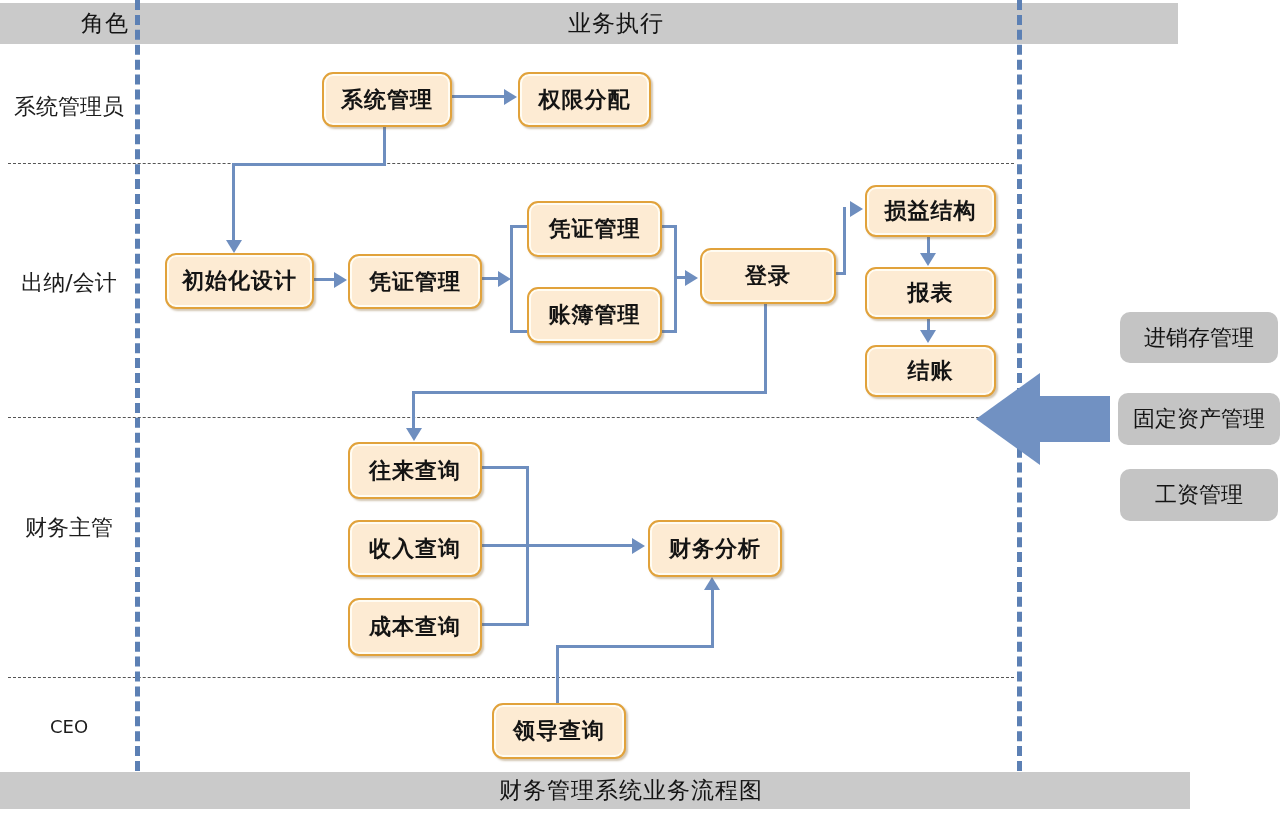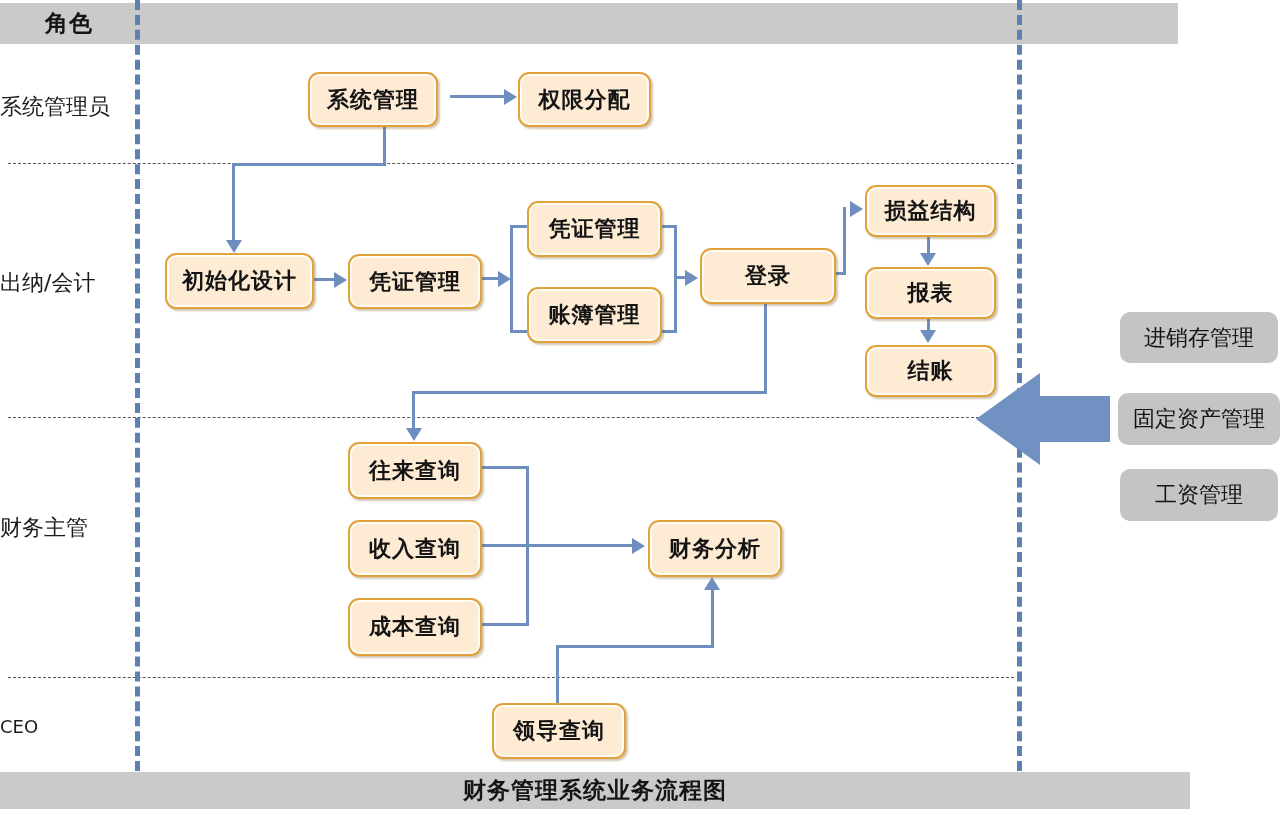--- a/index.html
+++ b/index.html
@@ -3,23 +3,23 @@
 <meta charset="utf-8">
 <style>
   html,body{margin:0;padding:0;background:#fff;}
   #canvas{
     position:relative;width:1280px;height:815px;background:#ffffff;overflow:hidden;
     font-family:"DejaVu Sans","Liberation Sans",sans-serif;color:var(--text,#141414);
   }
   
   .bar{position:absolute;background:var(--header-bar,#cacaca);}
   .bar-text{position:absolute;display:flex;align-items:center;justify-content:center;
-    font-weight:bold;font-size:23px;color:var(--text,#141414);letter-spacing:1px;}
+    font-weight:normal;font-size:23px;color:var(--text,#141414);letter-spacing:1px;padding-left:36px;}
   
-  .role{position:absolute;left:0;width:138px;text-align:left;font-size:22px;color:#1c1c1c;}
+  .role{position:absolute;left:0;width:138px;text-align:center;font-size:22px;color:#1c1c1c;}
   
   .vdash{position:absolute;top:0;width:0;border-left:5px dashed var(--lane-dash,#5c80b4);}
   
   .lane-sep{position:absolute;height:0;border-top:1px dashed #555;}
   
   .node{position:absolute;background:var(--node-fill,#fdebd3);
     border:2px solid var(--node-border,#e1a23b);border-radius:11px;
     box-shadow:inset 0 0 0 2px rgba(255,253,244,.95),2px 2px 2px rgba(130,95,40,.35);
     display:flex;align-items:center;justify-content:center;
     font-weight:bold;font-size:22px;letter-spacing:1px;}
@@ -42,20 +42,21 @@
     border-right:64px solid var(--big-arrow,#7191c2);}
   .bigarrow-tail{position:absolute;background:var(--big-arrow,#7191c2);}
 </style>
 </head>
 <body>
 
 <div id="canvas">
 
   <div class="bar" style="left:0;top:3px;width:1178px;height:41px"></div>
   <div class="bar-text" style="left:0;top:3px;width:138px;height:41px">角色</div>
+  <div class="bar-text" style="left:140px;top:3px;width:880px;height:41px">业务执行</div>
 
   <div class="bar" style="left:0;top:772px;width:1190px;height:37px"></div>
   <div class="bar-text" style="left:0;top:772px;width:1190px;height:37px">财务管理系统业务流程图</div>
 
   <div class="lane-sep" style="left:8px;top:163px;width:1006px"></div>
   <div class="lane-sep" style="left:8px;top:417px;width:1006px"></div>
   <div class="lane-sep" style="left:8px;top:677px;width:1006px"></div>
 
   <div class="vdash" style="left:135px;height:771px"></div>
   <div class="vdash" style="left:1017px;height:771px"></div>
@@ -106,21 +107,21 @@
   <div class="hl" style="left:478px;top:623px;width:51px"></div>
   <div class="vl" style="left:526px;top:466px;height:160px"></div>
   <div class="hl" style="left:478px;top:544px;width:156px"></div>
   <div class="ar" style="left:632px;top:538px"></div>
 
   <div class="vl" style="left:556px;top:645px;height:60px"></div>
   <div class="hl" style="left:556px;top:645px;width:158px"></div>
   <div class="vl" style="left:711px;top:590px;height:57px"></div>
   <div class="au" style="left:704px;top:577px"></div>
 
-  <div class="node" style="left:308px;top:72px;width:126px;height:51px">
+  <div class="node" style="left:322px;top:72px;width:126px;height:51px">
       <span>系统管理</span>
     </div>
   <div class="node" style="left:165px;top:253px;width:145px;height:52px">
       <span>初始化设计</span>
     </div>
   <div class="node" style="left:518px;top:72px;width:129px;height:51px">
       <span>权限分配</span>
     </div>
   <div class="node" style="left:348px;top:254px;width:130px;height:51px">
       <span>凭证管理</span>

